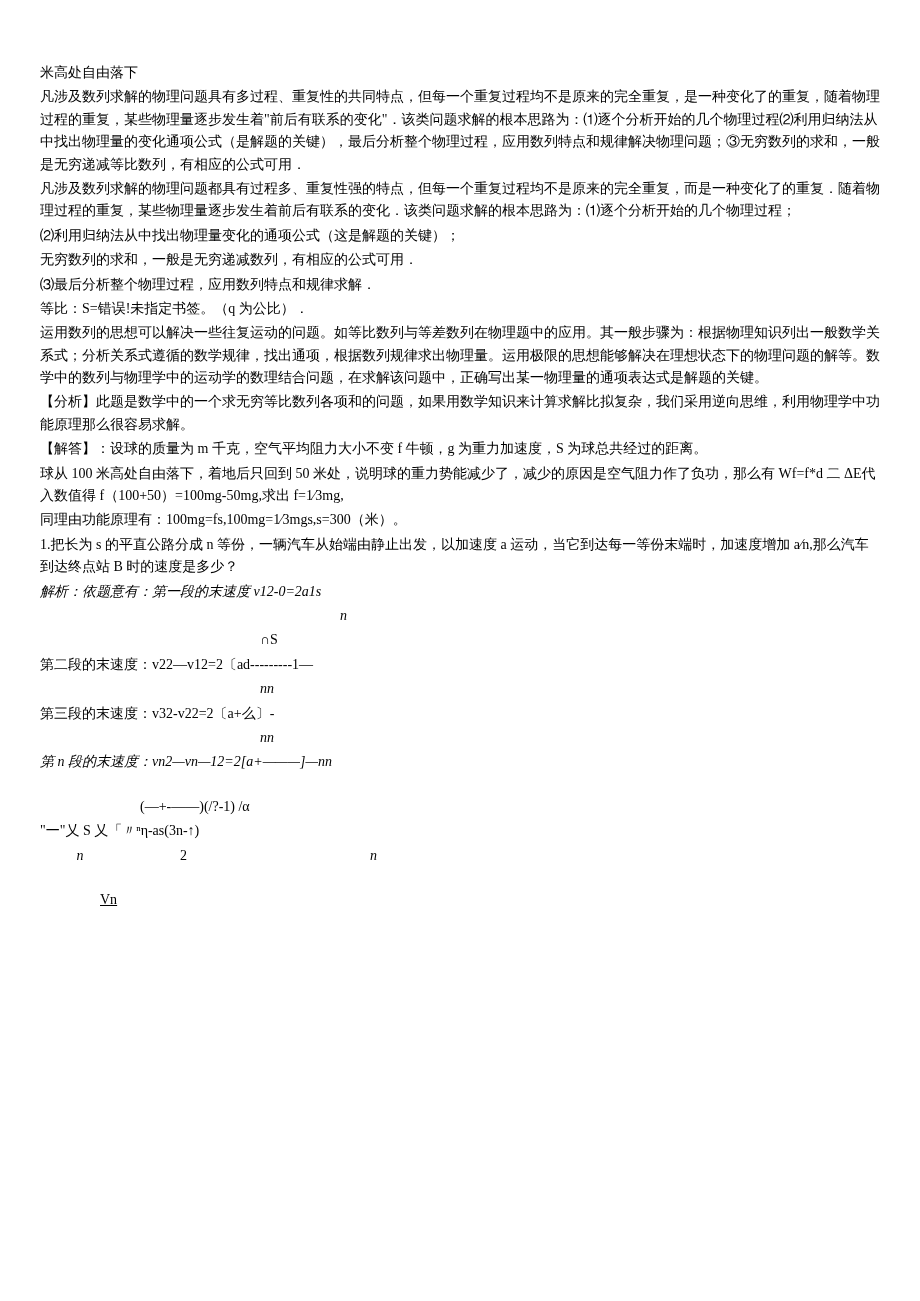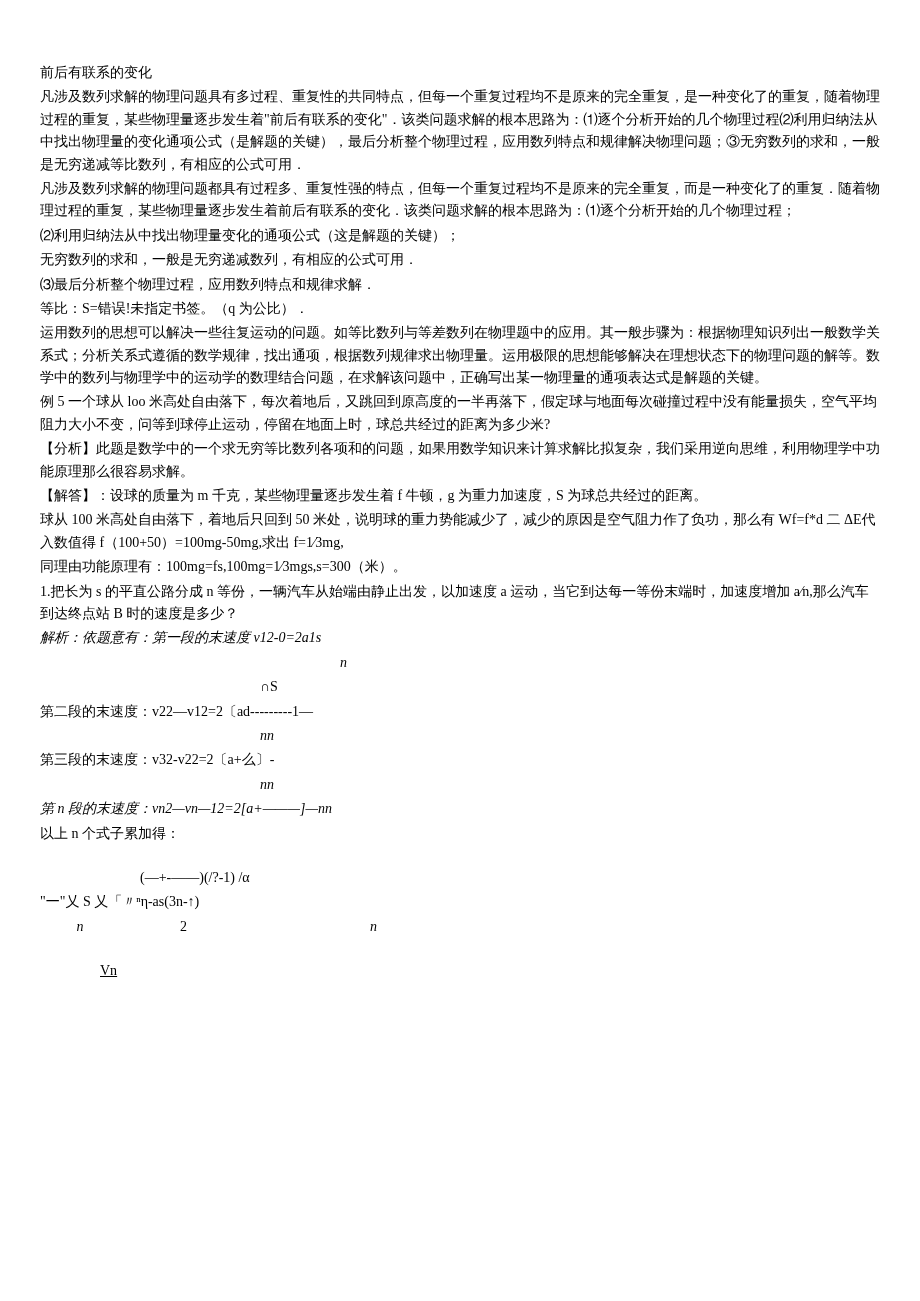--- a/index.html
+++ b/index.html
@@ -30,45 +30,43 @@
   }
   .small-gap {
     margin-top: 10px;
     font-style: italic;
   }
 </style>
 </head>
 <body>
 
 <div class="content">
-  <p>前后有联系的变化</p>
+  <p>米高处自由落下</p>
   <p>凡涉及数列求解的物理问题具有多过程、重复性的共同特点，但每一个重复过程均不是原来的完全重复，是一种变化了的重复，随着物理过程的重复，某些物理量逐步发生着"前后有联系的变化"．该类问题求解的根本思路为：⑴逐个分析开始的几个物理过程⑵利用归纳法从中找出物理量的变化通项公式（是解题的关键），最后分析整个物理过程，应用数列特点和规律解决物理问题；③无穷数列的求和，一般是无穷递减等比数列，有相应的公式可用．</p>
   <p>凡涉及数列求解的物理问题都具有过程多、重复性强的特点，但每一个重复过程均不是原来的完全重复，而是一种变化了的重复．随着物理过程的重复，某些物理量逐步发生着前后有联系的变化．该类问题求解的根本思路为：⑴逐个分析开始的几个物理过程；</p>
   <p>⑵利用归纳法从中找出物理量变化的通项公式（这是解题的关键）；</p>
   <p>无穷数列的求和，一般是无穷递减数列，有相应的公式可用．</p>
   <p>⑶最后分析整个物理过程，应用数列特点和规律求解．</p>
   <p>等比：S=错误!未指定书签。（q 为公比）．</p>
   <p>运用数列的思想可以解决一些往复运动的问题。如等比数列与等差数列在物理题中的应用。其一般步骤为：根据物理知识列出一般数学关系式；分析关系式遵循的数学规律，找出通项，根据数列规律求出物理量。运用极限的思想能够解决在理想状态下的物理问题的解等。数学中的数列与物理学中的运动学的数理结合问题，在求解该问题中，正确写出某一物理量的通项表达式是解题的关键。</p>
-  <p>例 5 一个球从 loo 米高处自由落下，每次着地后，又跳回到原高度的一半再落下，假定球与地面每次碰撞过程中没有能量损失，空气平均阻力大小不变，问等到球停止运动，停留在地面上时，球总共经过的距离为多少米?</p>
   <p>【分析】此题是数学中的一个求无穷等比数列各项和的问题，如果用数学知识来计算求解比拟复杂，我们采用逆向思维，利用物理学中功能原理那么很容易求解。</p>
-  <p>【解答】：设球的质量为 m 千克，某些物理量逐步发生着 f 牛顿，g 为重力加速度，S 为球总共经过的距离。</p>
+  <p>【解答】：设球的质量为 m 千克，空气平均阻力大小不变 f 牛顿，g 为重力加速度，S 为球总共经过的距离。</p>
   <p>球从 100 米高处自由落下，着地后只回到 50 米处，说明球的重力势能减少了，减少的原因是空气阻力作了负功，那么有 Wf=f*d 二 ΔE代入数值得 f（100+50）=100mg-50mg,求出 f=1⁄3mg,</p>
   <p>同理由功能原理有：100mg=fs,100mg=1⁄3mgs,s=300（米）。</p>
   <p>1.把长为 s 的平直公路分成 n 等份，一辆汽车从始端由静止出发，以加速度 a 运动，当它到达每一等份末端时，加速度增加 a⁄n,那么汽车到达终点站 B 时的速度是多少？</p>
 
   <p class="small-gap">解析：依题意有：第一段的末速度 v12-0=2a1s</p>
   <p class="formula-block indent-right"><i>n</i></p>
   <p class="formula-block indent-mid">∩S</p>
   <p>第二段的末速度：v22—v12=2〔ad---------1—</p>
   <p class="formula-block indent-mid"><i>nn</i></p>
   <p>第三段的末速度：v32-v22=2〔a+么〕-</p>
   <p class="formula-block indent-mid"><i>nn</i></p>
 
   <p class="small-gap">第 n 段的末速度：vn2—vn—12=2[a+———]—nn</p>
-  <p>以上 n 个式子累加得：</p>
 
   <div class="formula-block">
     <p class="indent-n">(—+-——)(/?-1)         /α</p>
     <p>"一"乂 S 乂「〃ⁿη-as(3n-↑)</p>
     <p>
       <span style="display:inline-block;width:80px;text-align:center;"><i>n</i></span>
       <span style="display:inline-block;width:120px;text-align:center;">2</span>
       <span style="display:inline-block;width:130px;text-align:right;"><i>n</i></span>
     </p>
   </div>

